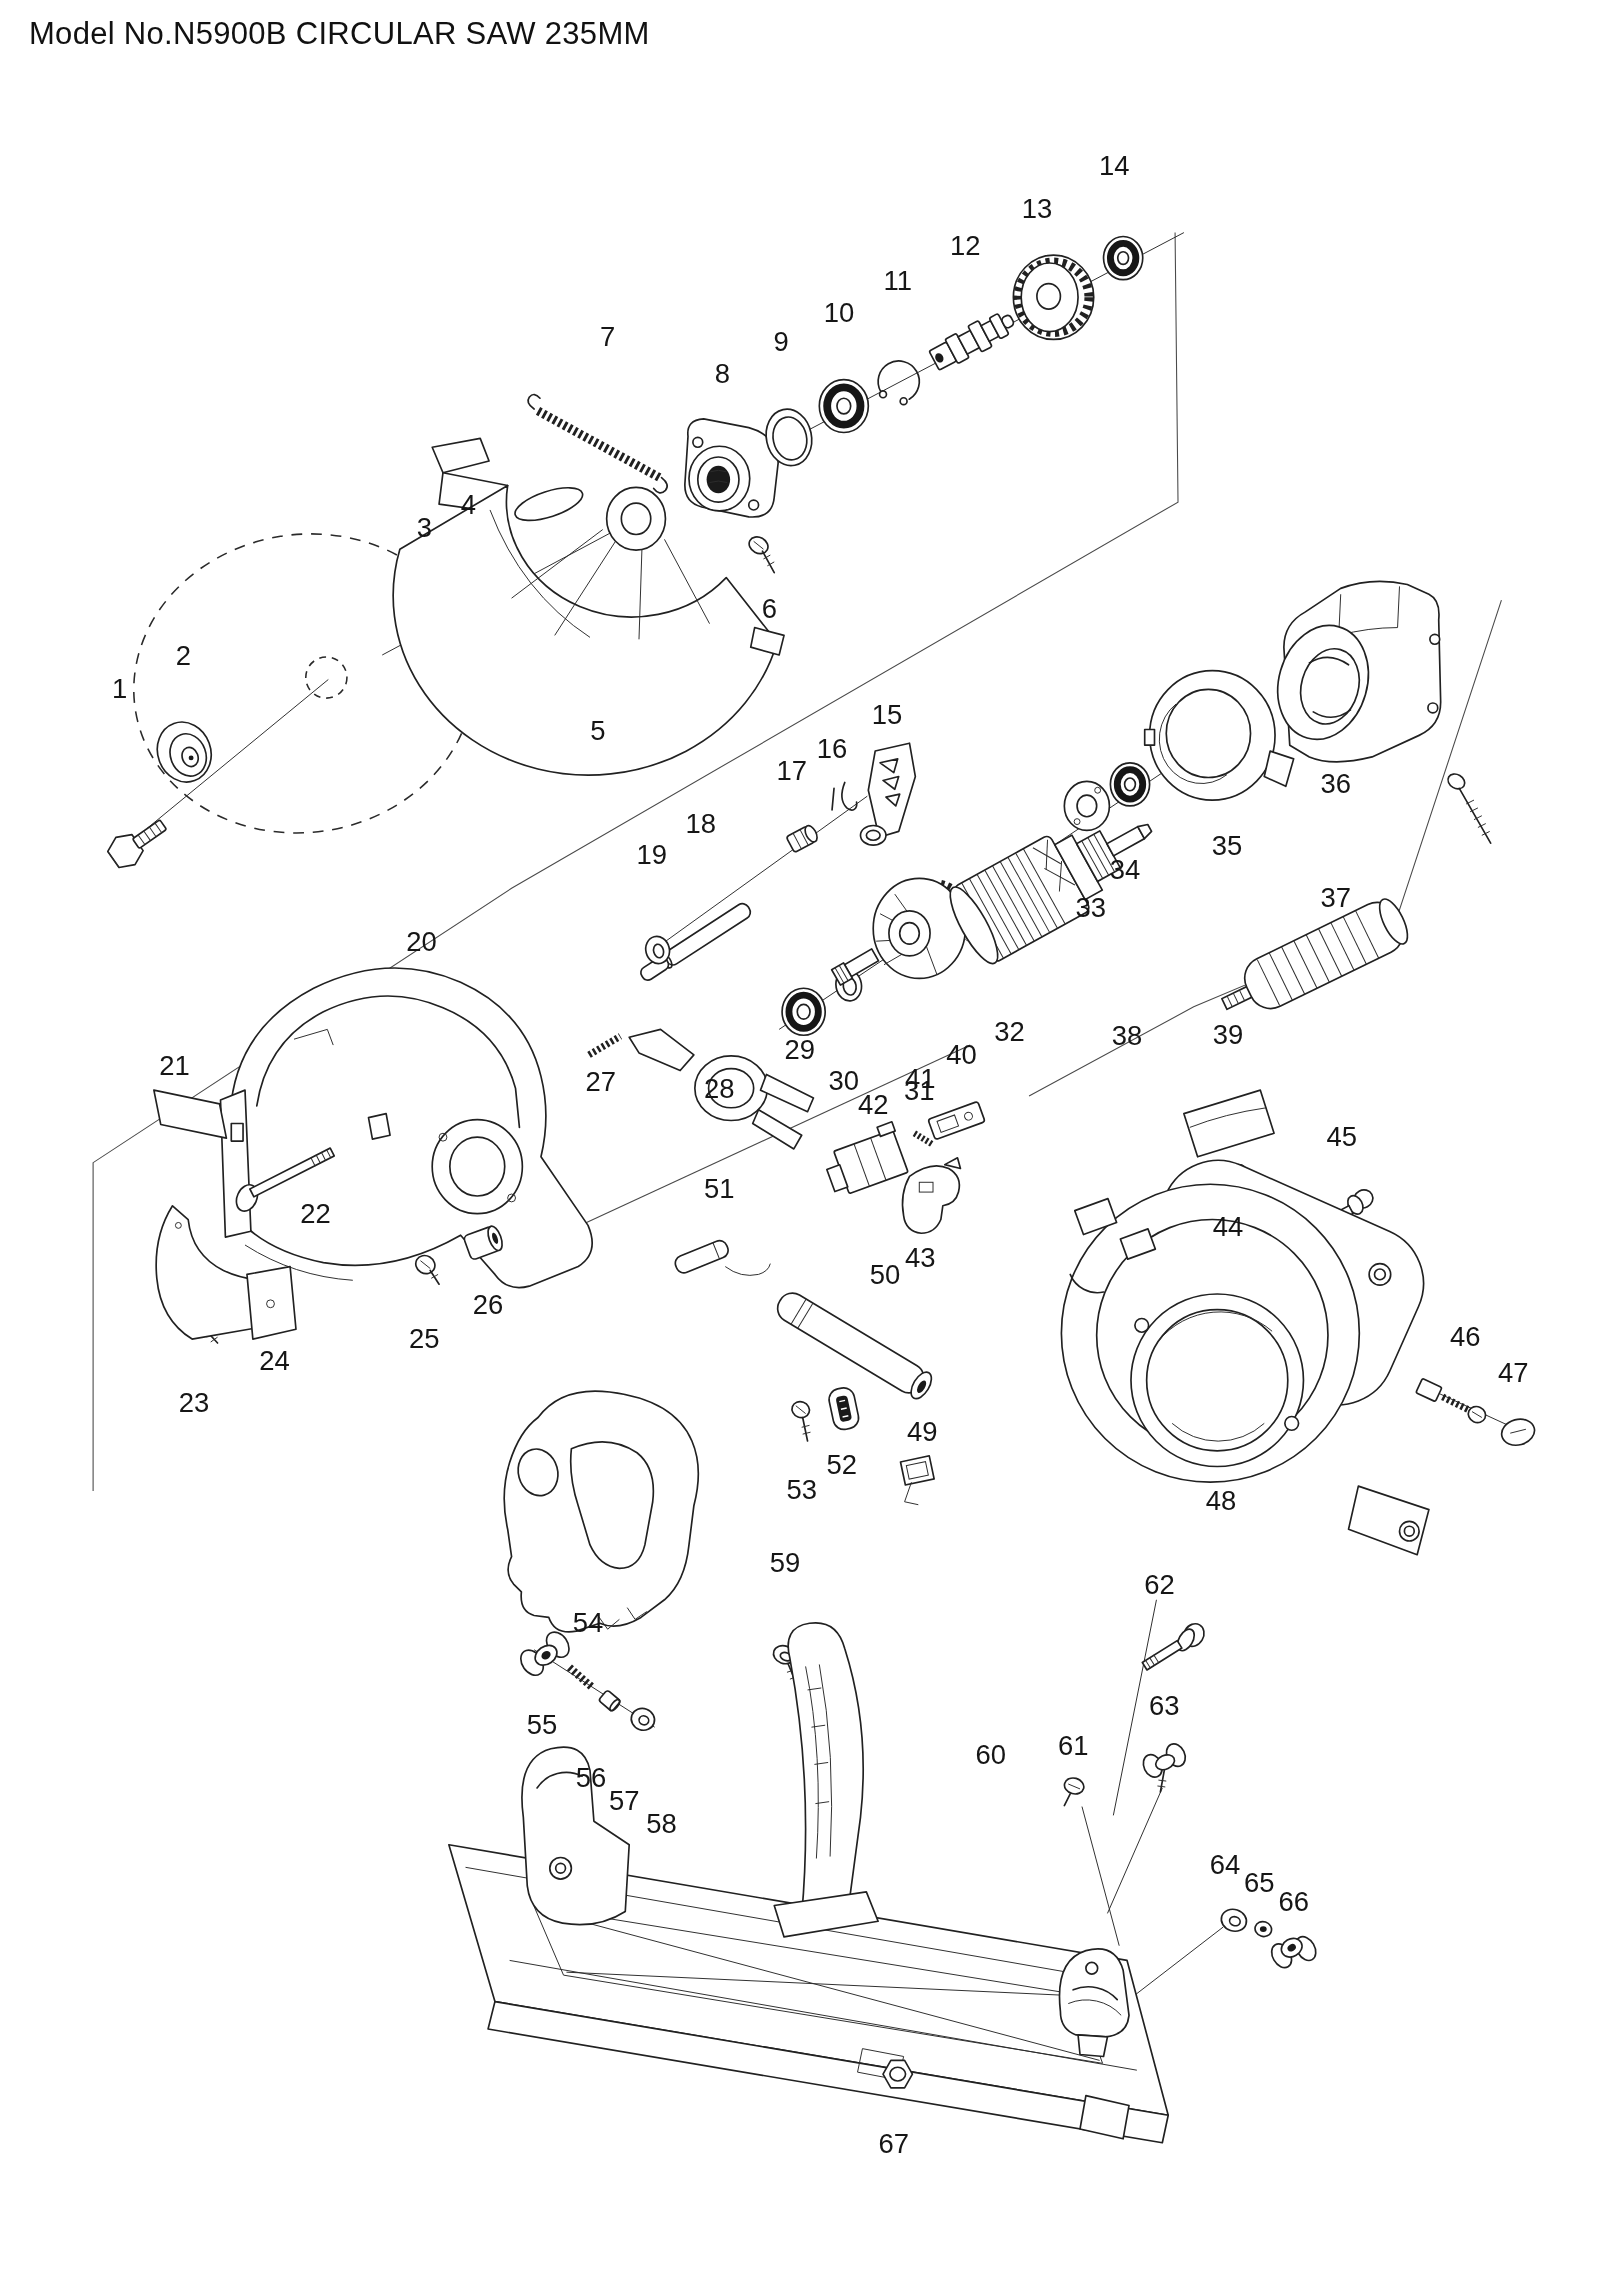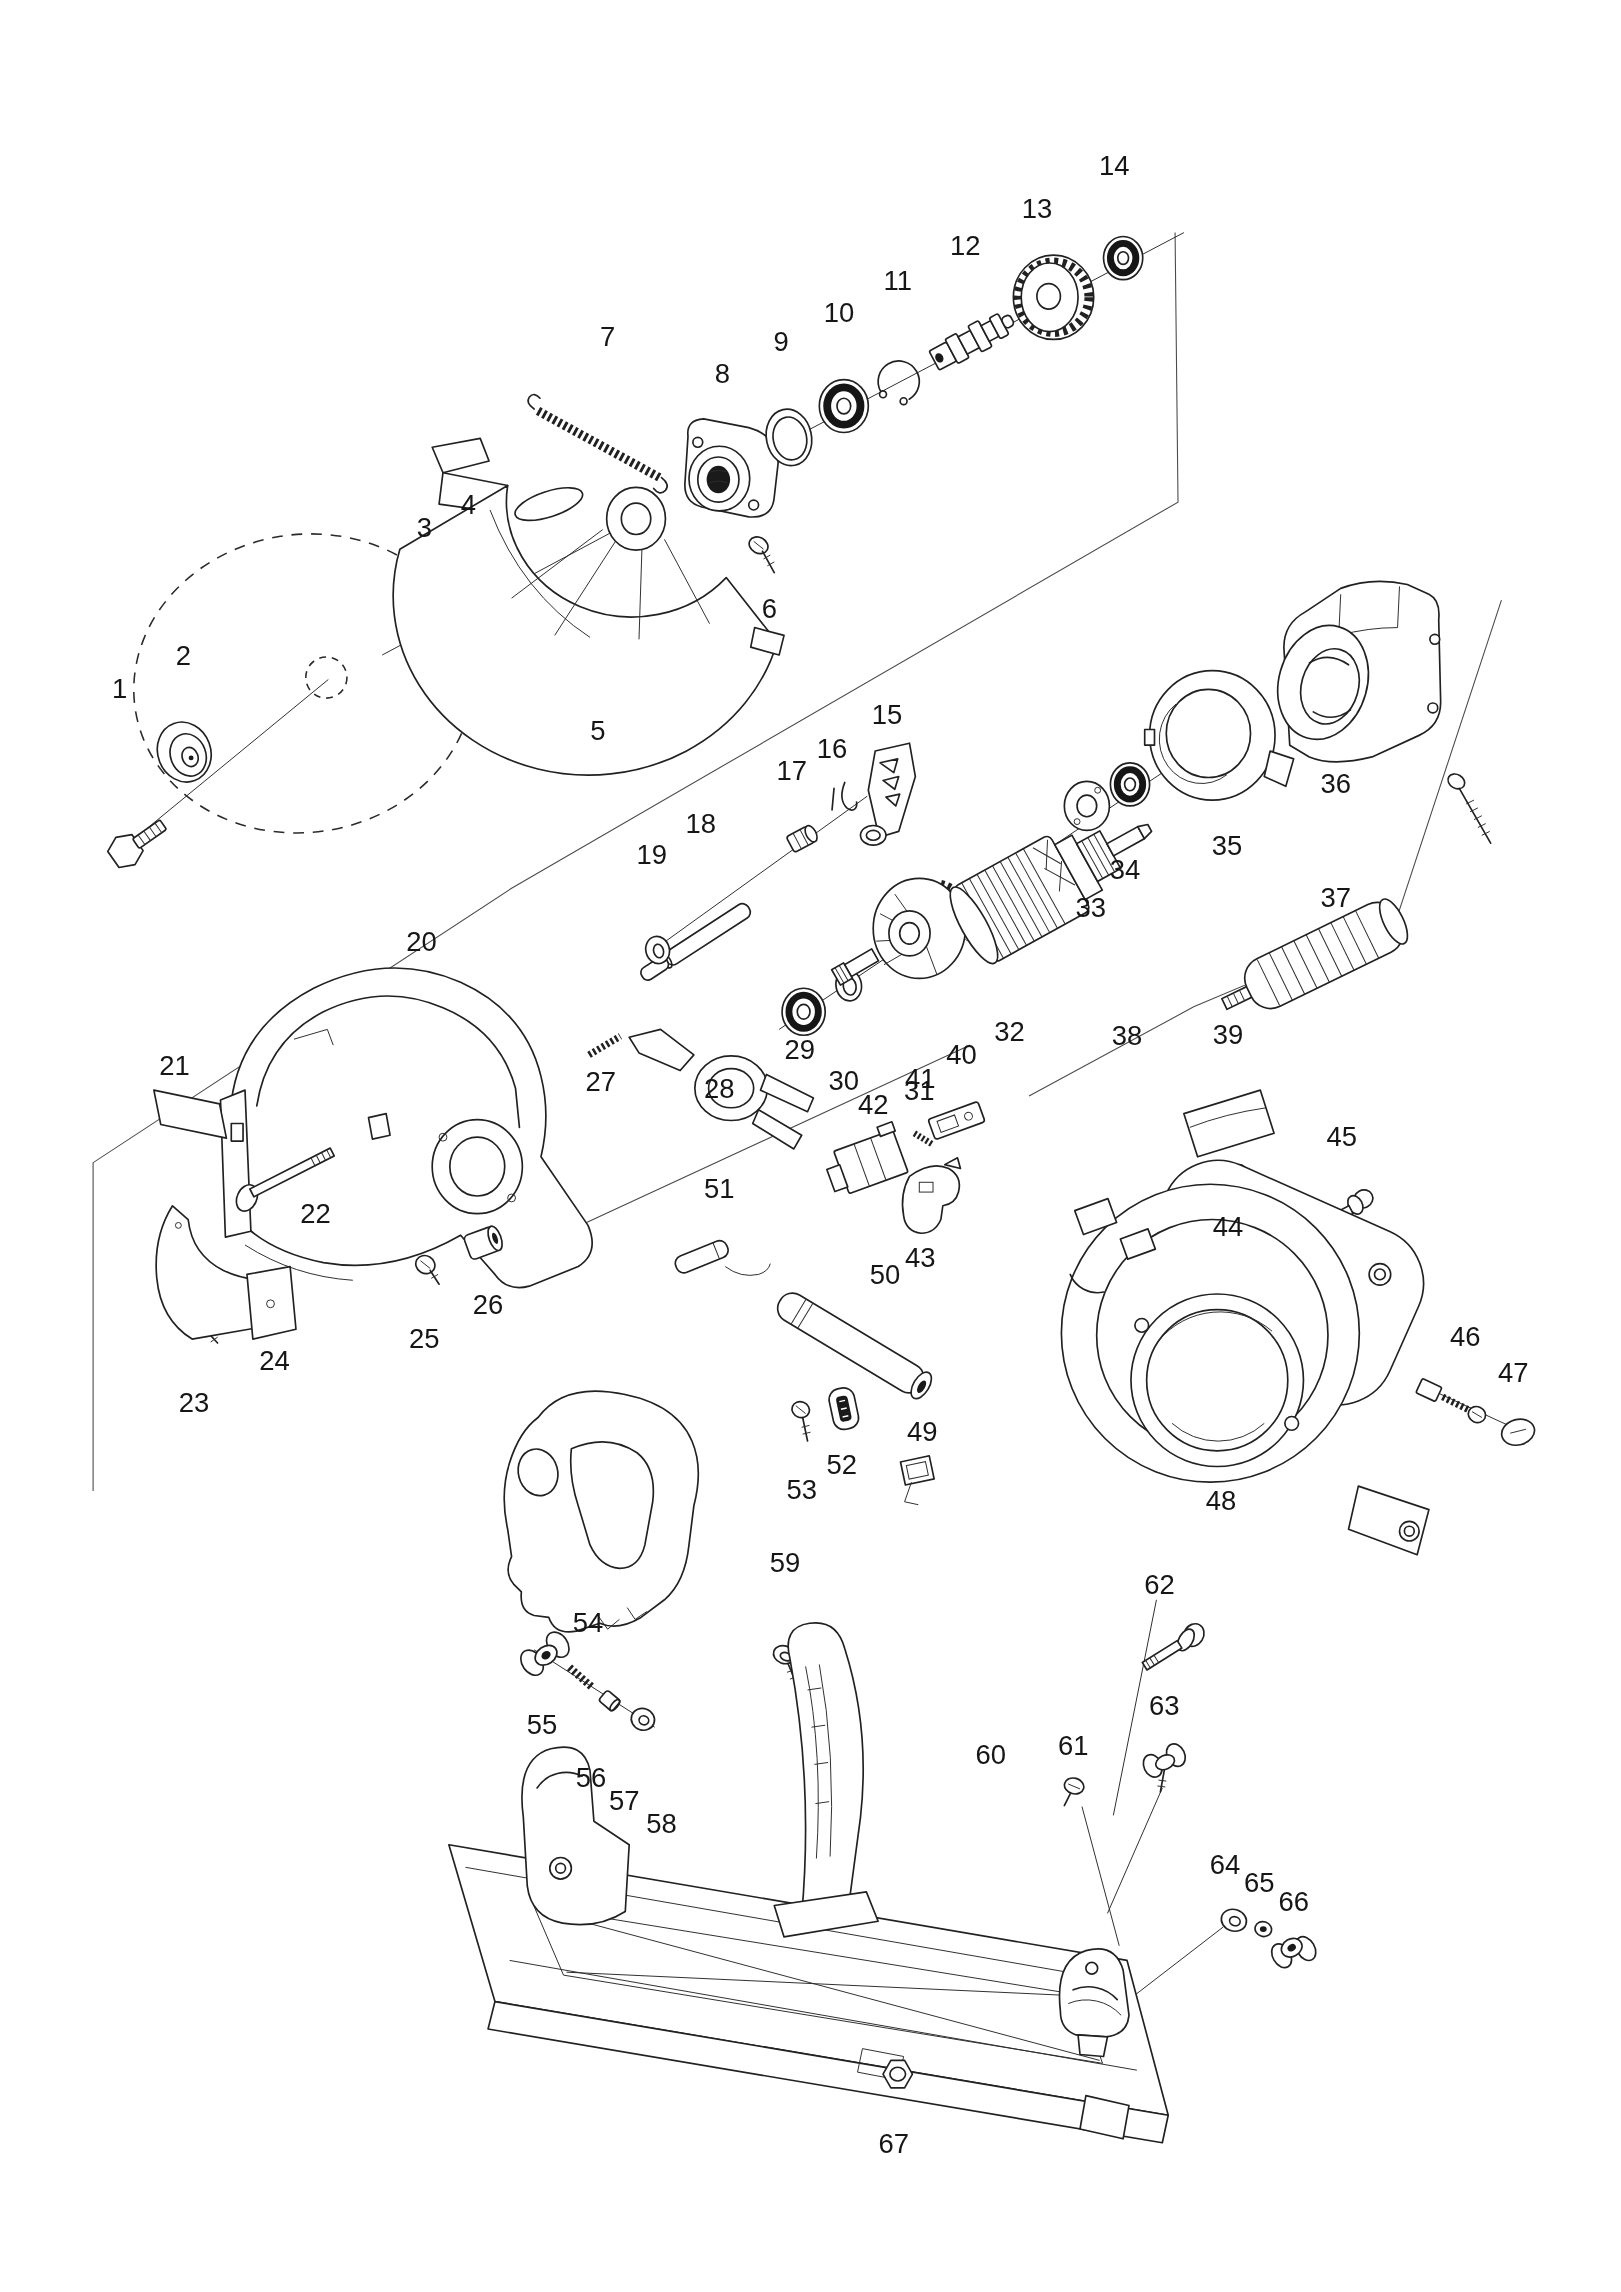--- a/index.html
+++ b/index.html
@@ -17,20 +17,21 @@
   svg .coil { stroke:#212121; fill:none; }
   svg .race { stroke:#161616; fill:none; }
   svg .dash { stroke:#2a2a2a; stroke-width:1.6; fill:none; }
   #labels-layer text { font-family:"Liberation Sans", sans-serif; font-size:28px;
                        fill:#161616; stroke:none; text-anchor:middle; }
 </style>
 </head>
 <body>
 
 <div class="page">
+  <div class="title">Model No.N5900B CIRCULAR SAW 235MM</div>
 
   <svg width="1621" height="2293" viewBox="0 0 1654 2339">
 
     <g>
       <polyline class="bd" points="1199,237 1202,512 522,906 95,1186 95,1521"></polyline>
       <polyline class="bd" points="566,1262 990,1066"></polyline>
       <polyline class="bd" points="1050,1118 1218,1027 1424,940 1532,612"></polyline>
     </g>
 
     <g>

